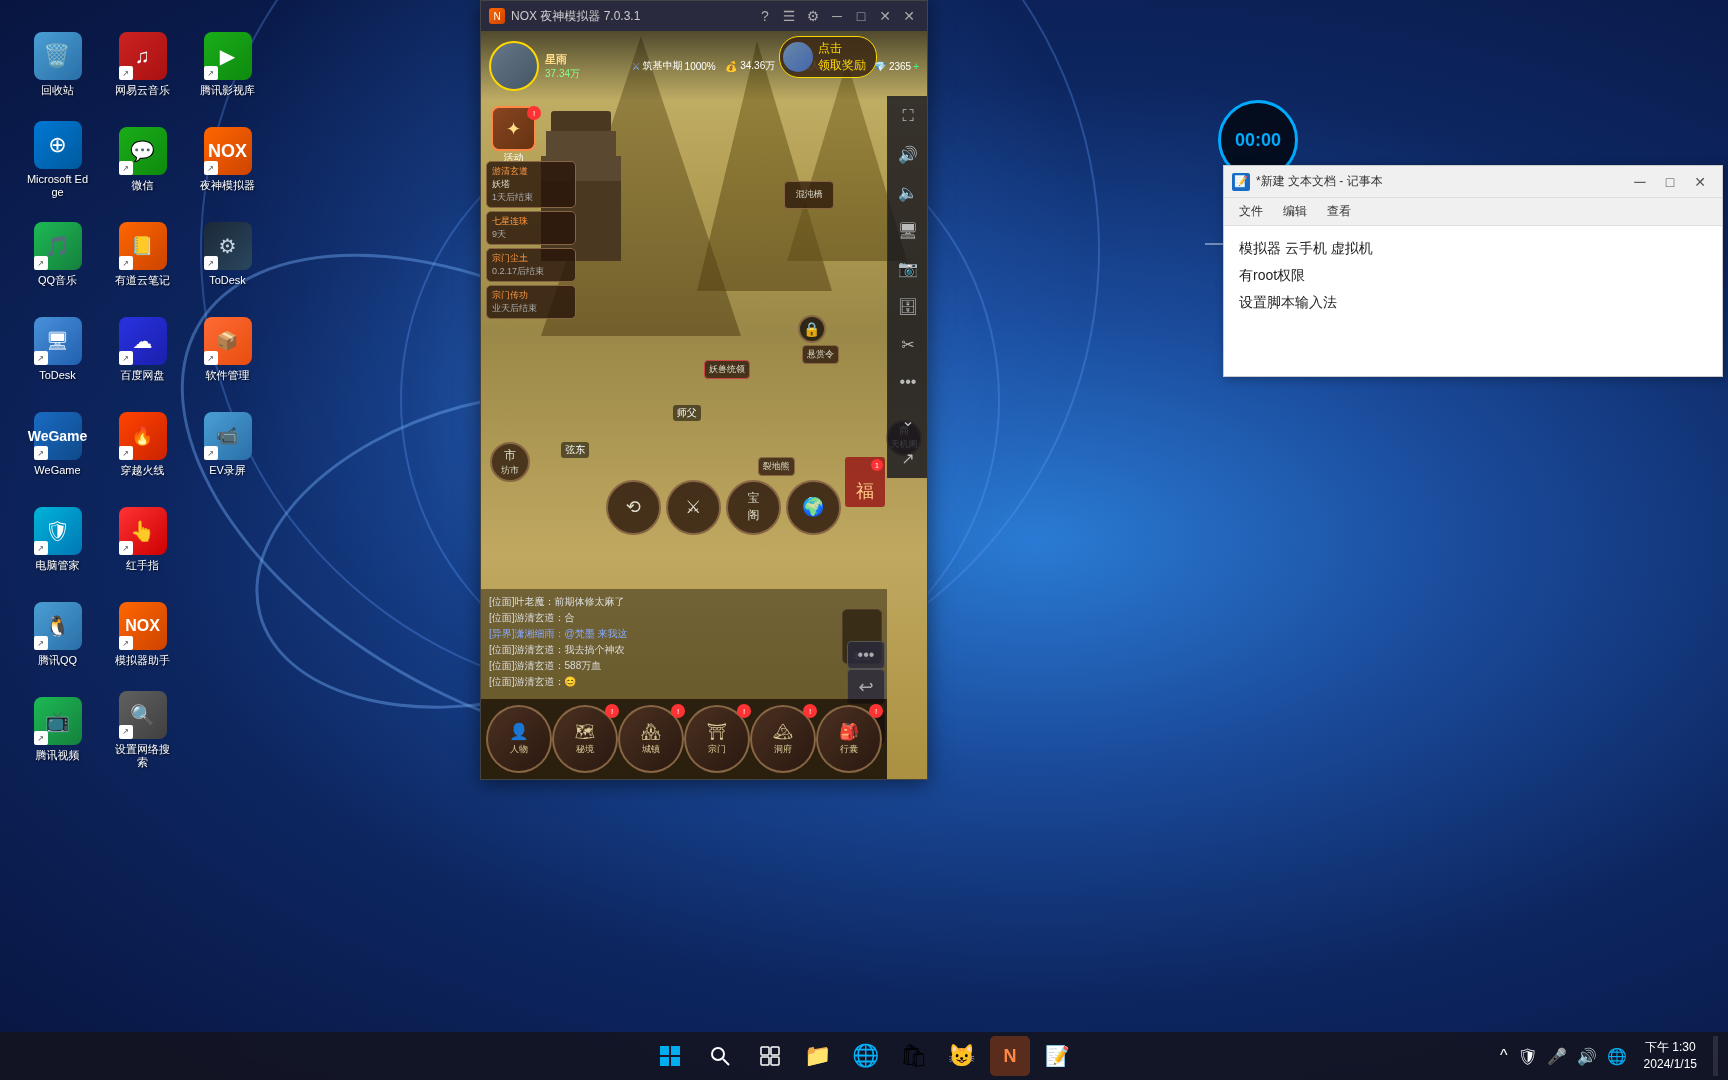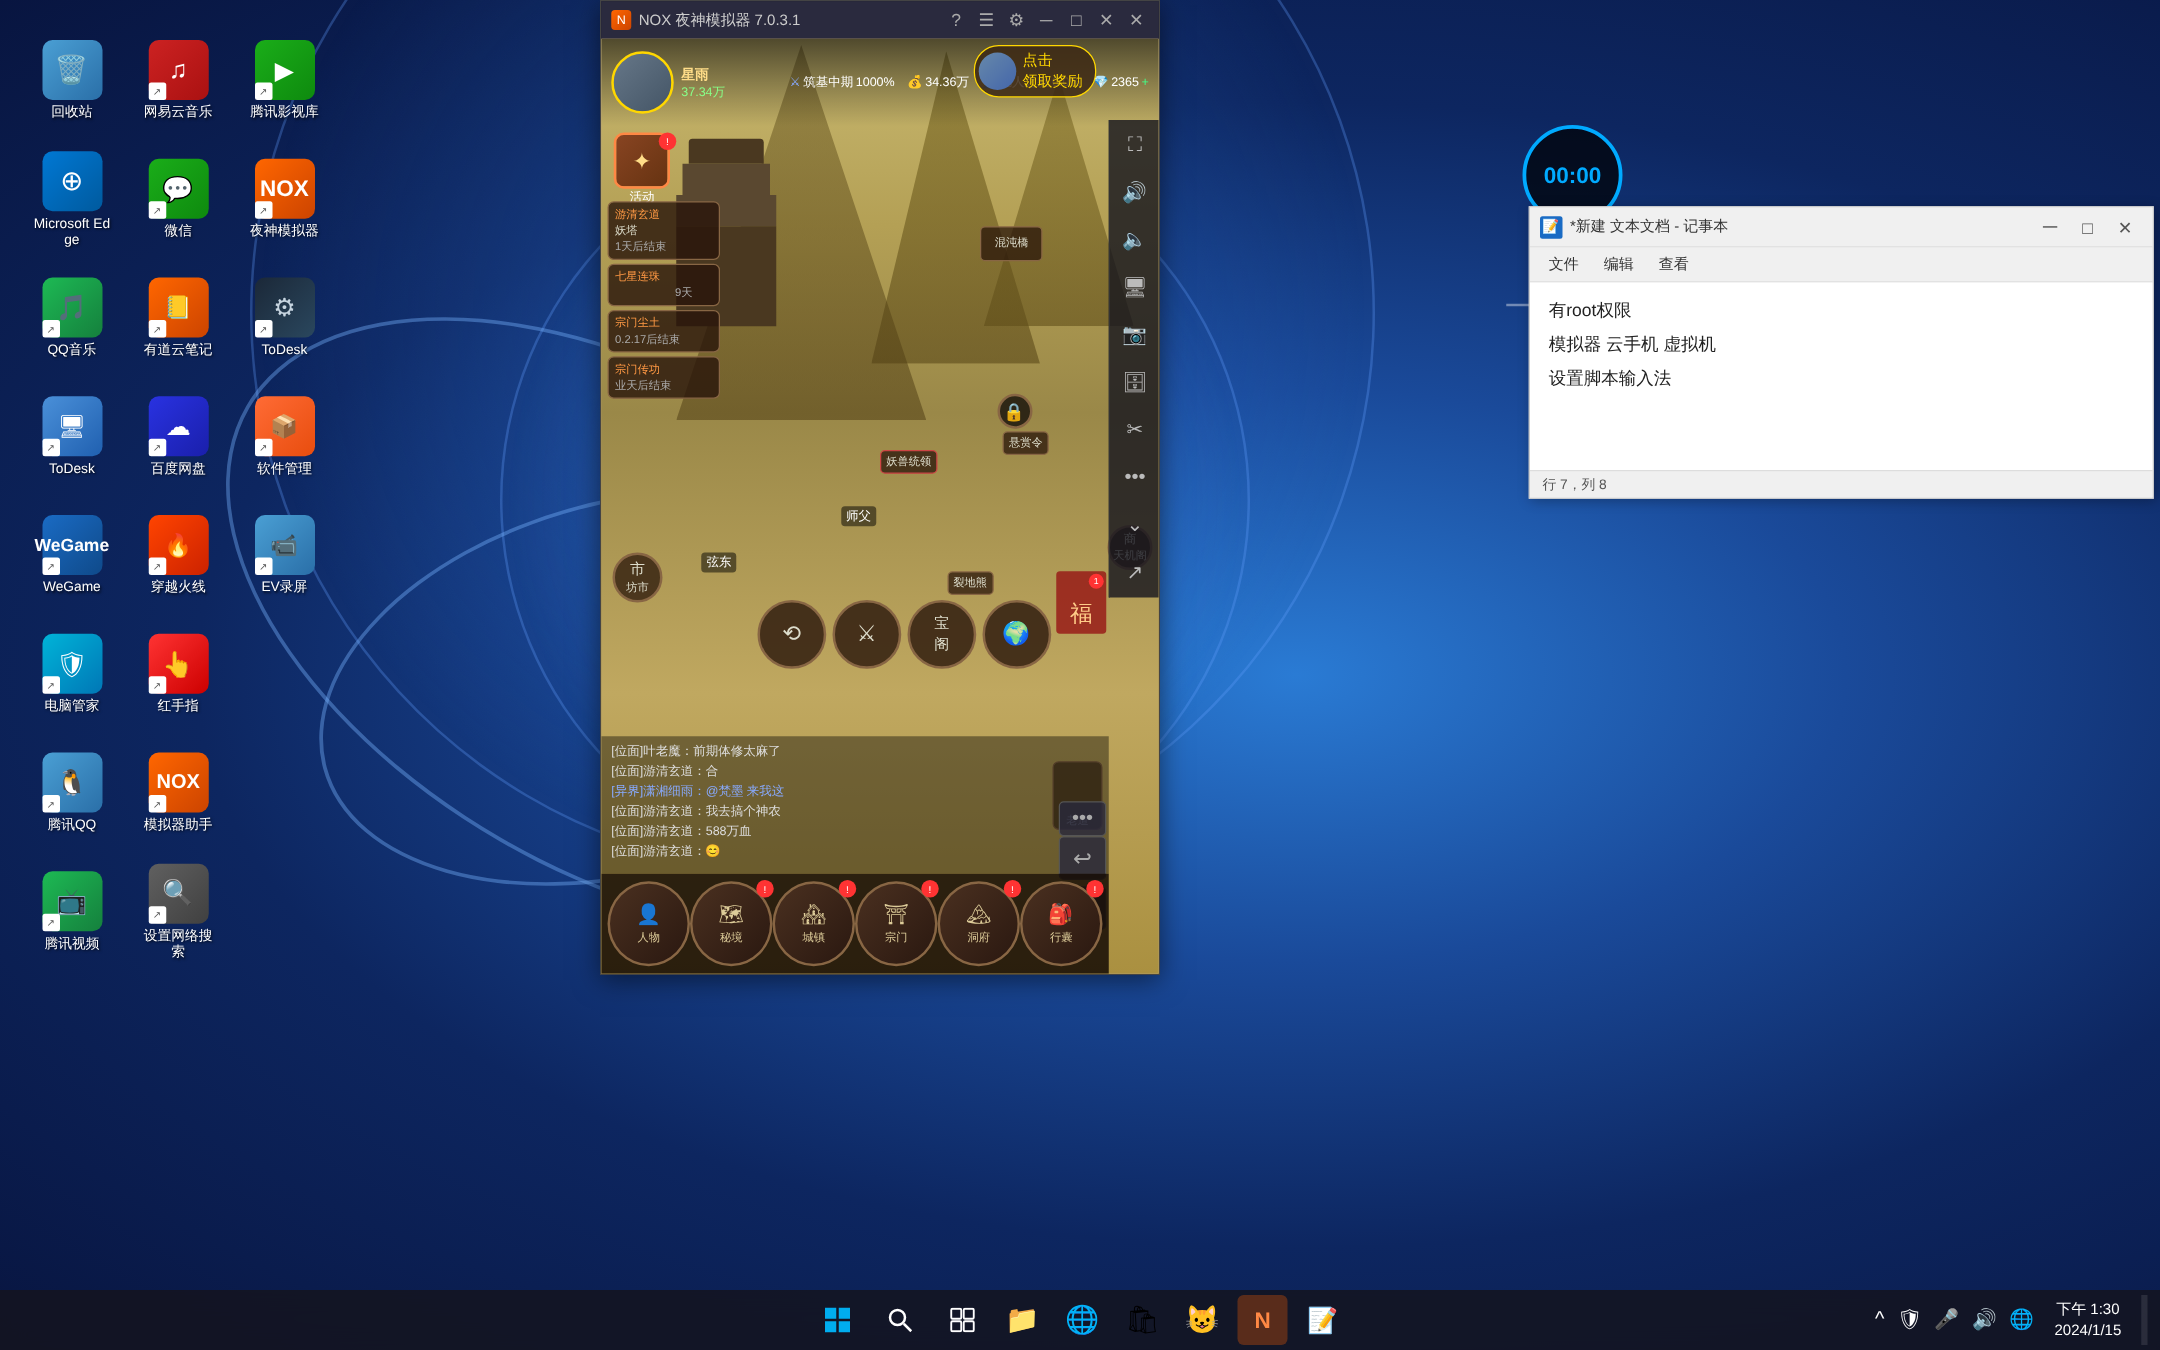--- a/index.html
+++ b/index.html
@@ -828,21 +828,21 @@
         </div>
 
         <div style="position:absolute;left:5px;top:130px;width:90px;">
           <div style="background:rgba(40,20,10,0.8);border:1px solid #886644;border-radius:5px;padding:3px 5px;margin-bottom:3px;color:#ddc;font-size:9px;">
             <div style="color:#ff9944;">游清玄道</div>
             <div>妖塔</div>
             <div style="color:#aaa;">1天后结束</div>
           </div>
           <div style="background:rgba(40,20,10,0.8);border:1px solid #886644;border-radius:5px;padding:3px 5px;margin-bottom:3px;color:#ddc;font-size:9px;">
             <div style="color:#ff9944;">七星连珠</div>
-            <div style="color:#aaa;margin-left:48px;">9天</div>
+            <div style="color:#aaa;">9天</div>
           </div>
           <div style="background:rgba(40,20,10,0.8);border:1px solid #886644;border-radius:5px;padding:3px 5px;margin-bottom:3px;color:#ddc;font-size:9px;">
             <div style="color:#ff9944;">宗门尘土</div>
             <div style="color:#aaa;">0.2.17后结束</div>
           </div>
           <div style="background:rgba(40,20,10,0.8);border:1px solid #886644;border-radius:5px;padding:3px 5px;margin-bottom:3px;color:#ddc;font-size:9px;">
             <div style="color:#ff9944;">宗门传功</div>
             <div style="color:#aaa;">业天后结束</div>
           </div>
         </div>
@@ -984,26 +984,23 @@
         <div style="width:28px;height:28px;display:flex;align-items:center;justify-content:center;cursor:pointer;border-radius:3px;font-size:14px;color:#555;">□</div>
         <div style="width:28px;height:28px;display:flex;align-items:center;justify-content:center;cursor:pointer;border-radius:3px;font-size:14px;color:#555;">✕</div>
       </div>
     </div>
     <div class="notepad-menubar">
       <div class="notepad-menu-item">文件</div>
       <div class="notepad-menu-item">编辑</div>
       <div class="notepad-menu-item">查看</div>
     </div>
     <div class="notepad-content">
+      <p>模拟器 云手机 虚拟机</p>
       <p>有root权限</p>
-      <p>模拟器 云手机 虚拟机</p>
       <p>设置脚本输入法</p>
-    </div>
-    <div class="notepad-statusbar">
-      <span>行 7，列 8</span>
     </div>
   </div>
 
   <div class="taskbar">
     <div class="taskbar-left">
     </div>
 
     <div class="taskbar-center">
 
       <div class="taskbar-btn">

